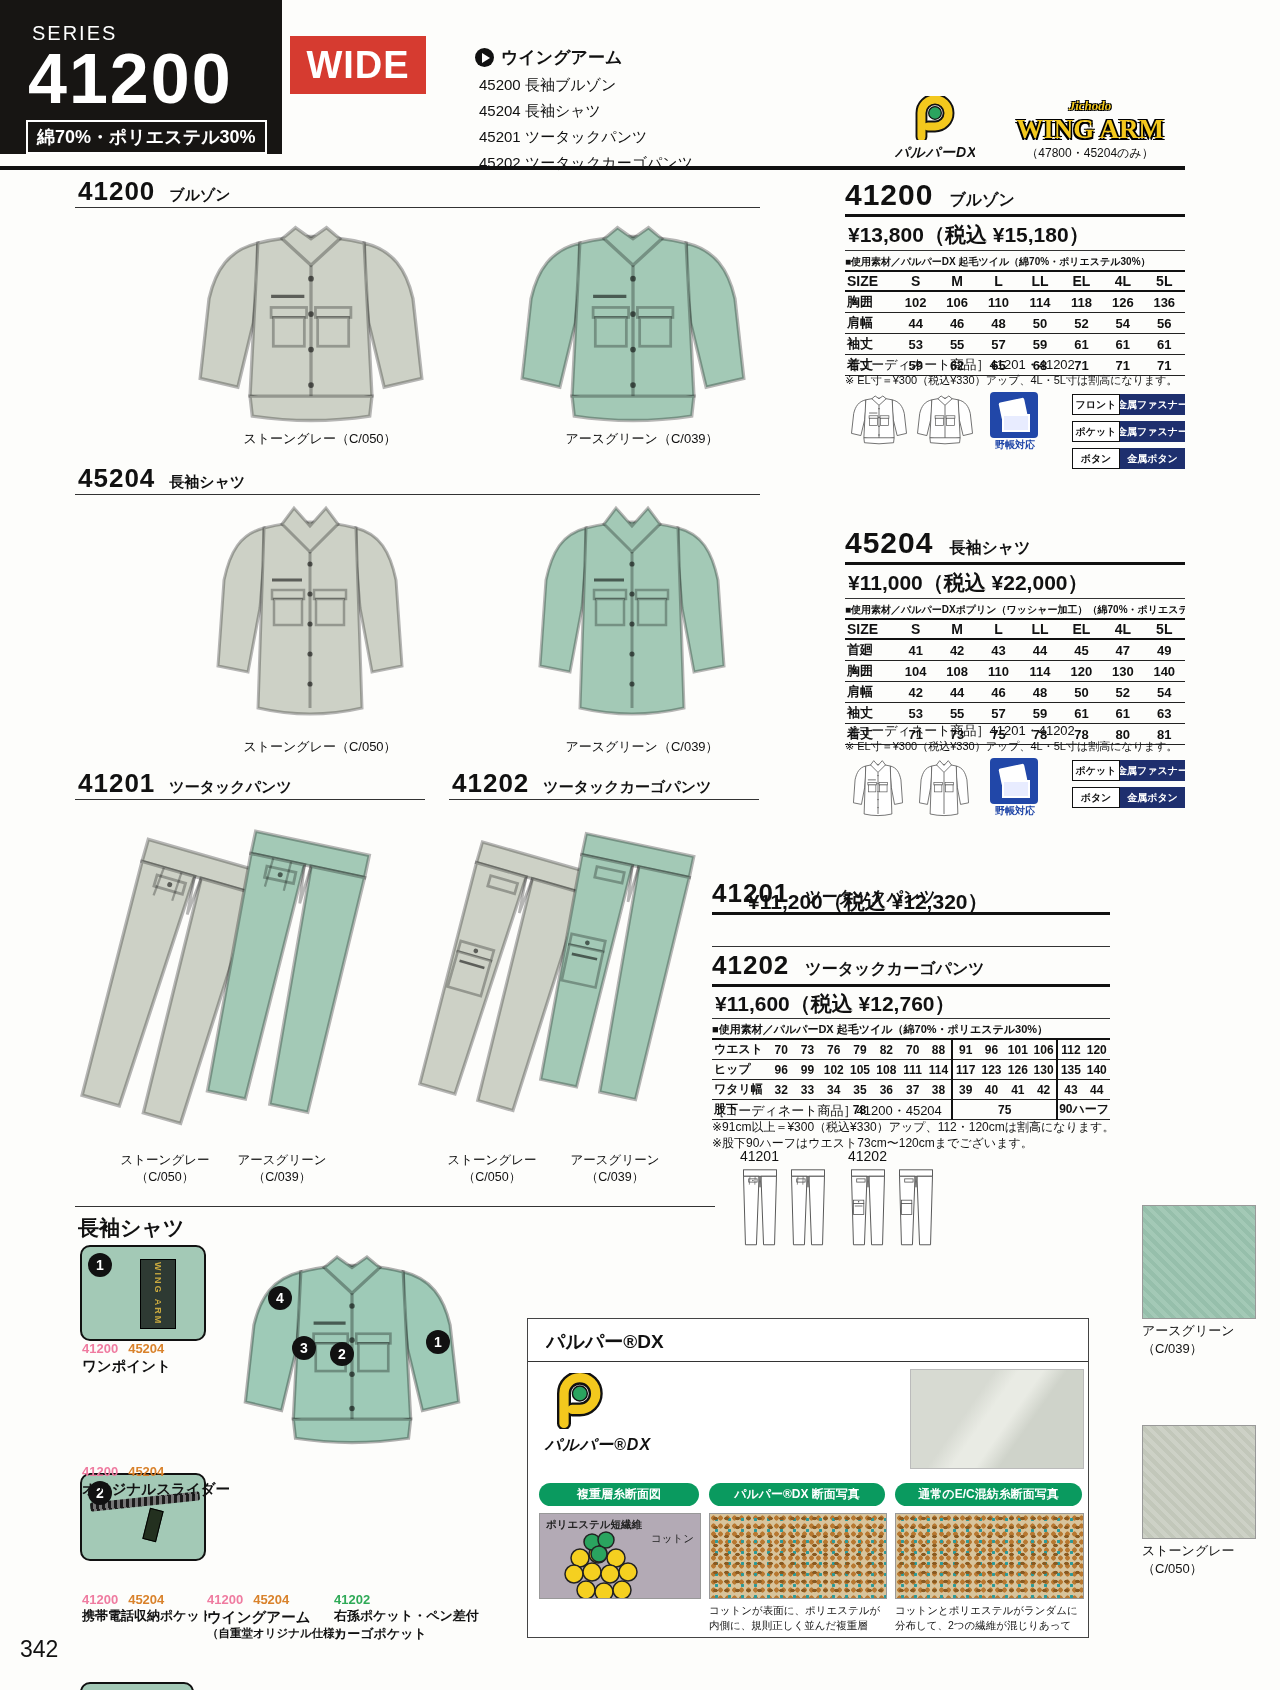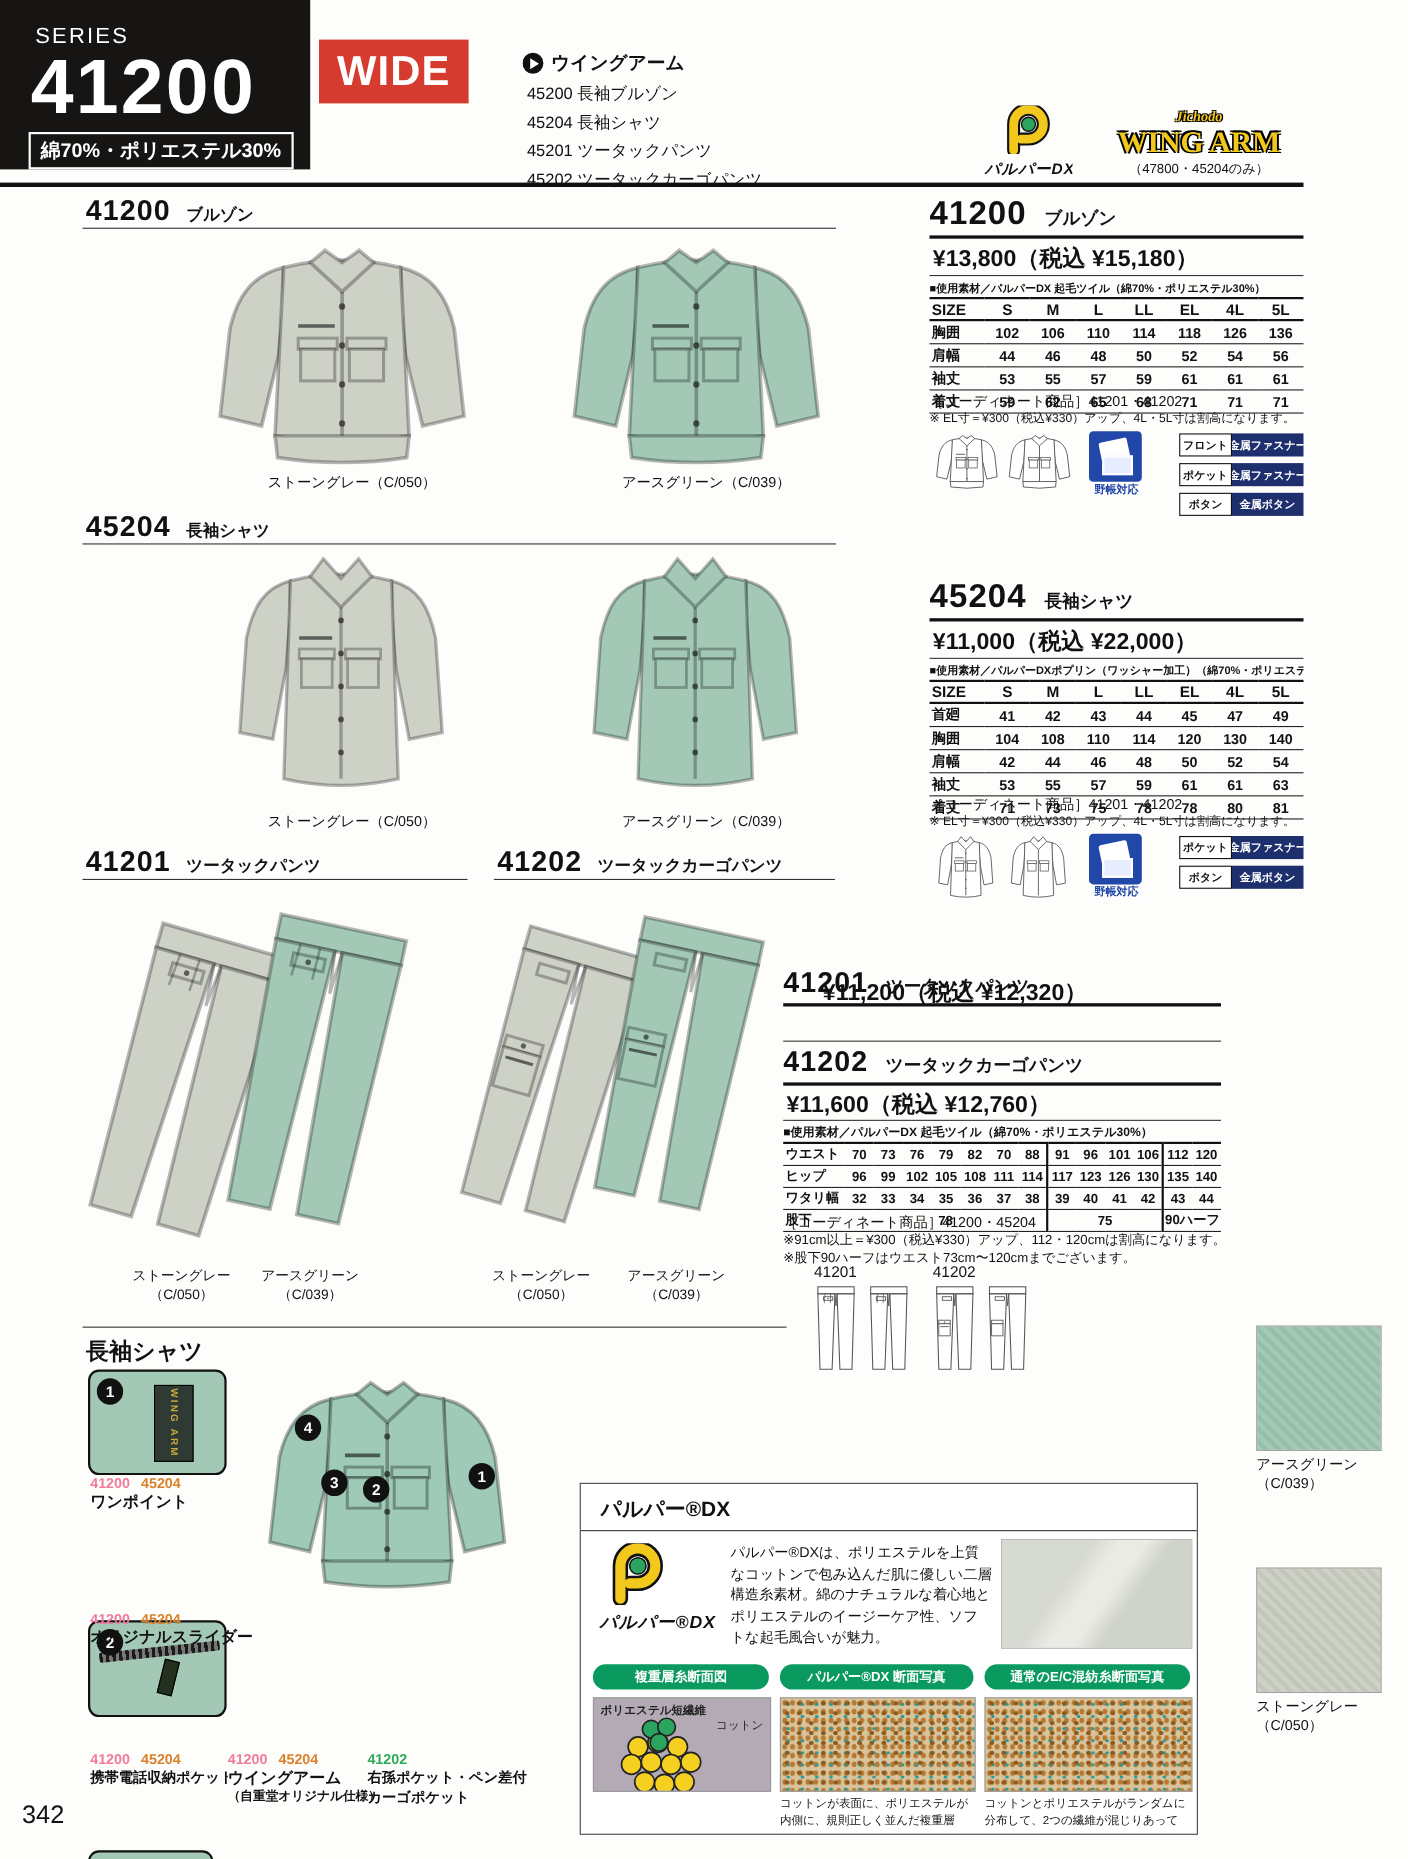--- a/index.html
+++ b/index.html
@@ -635,32 +635,31 @@
   <div class="abs photo" style="left:218px;top:1242px;--g:#9ecab7;--s:rgba(0,0,0,.3);--d:rgba(0,0,0,.55);">
     <svg width="268" height="224">
         <use href="#g-jacket"></use>
       </svg>
   </div>
   <div class="abs num-dot" style="left:268px;top:1286px;">4</div>
   <div class="abs num-dot" style="left:292px;top:1336px;">3</div>
   <div class="abs num-dot" style="left:330px;top:1342px;">2</div>
   <div class="abs num-dot" style="left:426px;top:1330px;">1</div>
 
-  <div class="abs pulper-panel" style="left:527px;top:1348px;width:560px;height:318px;">
+  <div class="abs pulper-panel" style="left:527px;top:1318px;width:560px;height:318px;">
     <div class="abs pulper-title nowrap" style="left:18px;top:10px;width:520px;">パルパー®DX</div>
     <div class="abs rule1" style="left:0;top:42px;width:560px;"></div>
 
     <svg class="abs" style="left:22px;top:54px;" width="56" height="56" viewBox="0 0 60 60">
       <path d="M15 54 L15 22 a17 17 0 1 1 17 17 l-8 0" fill="none" stroke="#111" stroke-width="15" stroke-linecap="round" stroke-linejoin="round"></path>
       <path d="M15 54 L15 22 a17 17 0 1 1 17 17 l-8 0" fill="none" stroke="#f3c81d" stroke-width="10" stroke-linecap="round" stroke-linejoin="round"></path>
       <circle cx="32" cy="22" r="8" fill="#2aa45f" stroke="#111" stroke-width="1.5"></circle>
     </svg>
     <div class="abs pulper-logo-text nowrap" style="left:10px;top:116px;width:120px;text-align:center;font-size:16px;">パルパー®DX</div>
 
-    <div class="abs pulper-desc" style="left:136px;top:52px;width:238px;height:106px;">パルパー®DXは、ポリエステルを上質なコットンで包み込んだ肌に優しい二層構造糸素材。綿のナチュラルな着心地とポリエステルのイージーケア性、ソフトな起毛風合いが魅力。</div>
     <div class="abs swatch-photo" style="left:382px;top:50px;width:172px;height:98px;"></div>
 
     <div class="abs pill" style="left:11px;top:164px;width:160px;height:23px;">複重層糸断面図</div>
     <div class="abs pill" style="left:181px;top:164px;width:176px;height:23px;">パルパー®DX 断面写真</div>
     <div class="abs pill" style="left:367px;top:164px;width:187px;height:23px;">通常のE/C混紡糸断面写真</div>
 
     <div class="abs diagram" style="left:11px;top:194px;width:160px;height:84px;">
       <div class="diagram-label1">ポリエステル短繊維</div>
       <div class="diagram-label2">コットン</div>
       <svg width="160" height="84">

